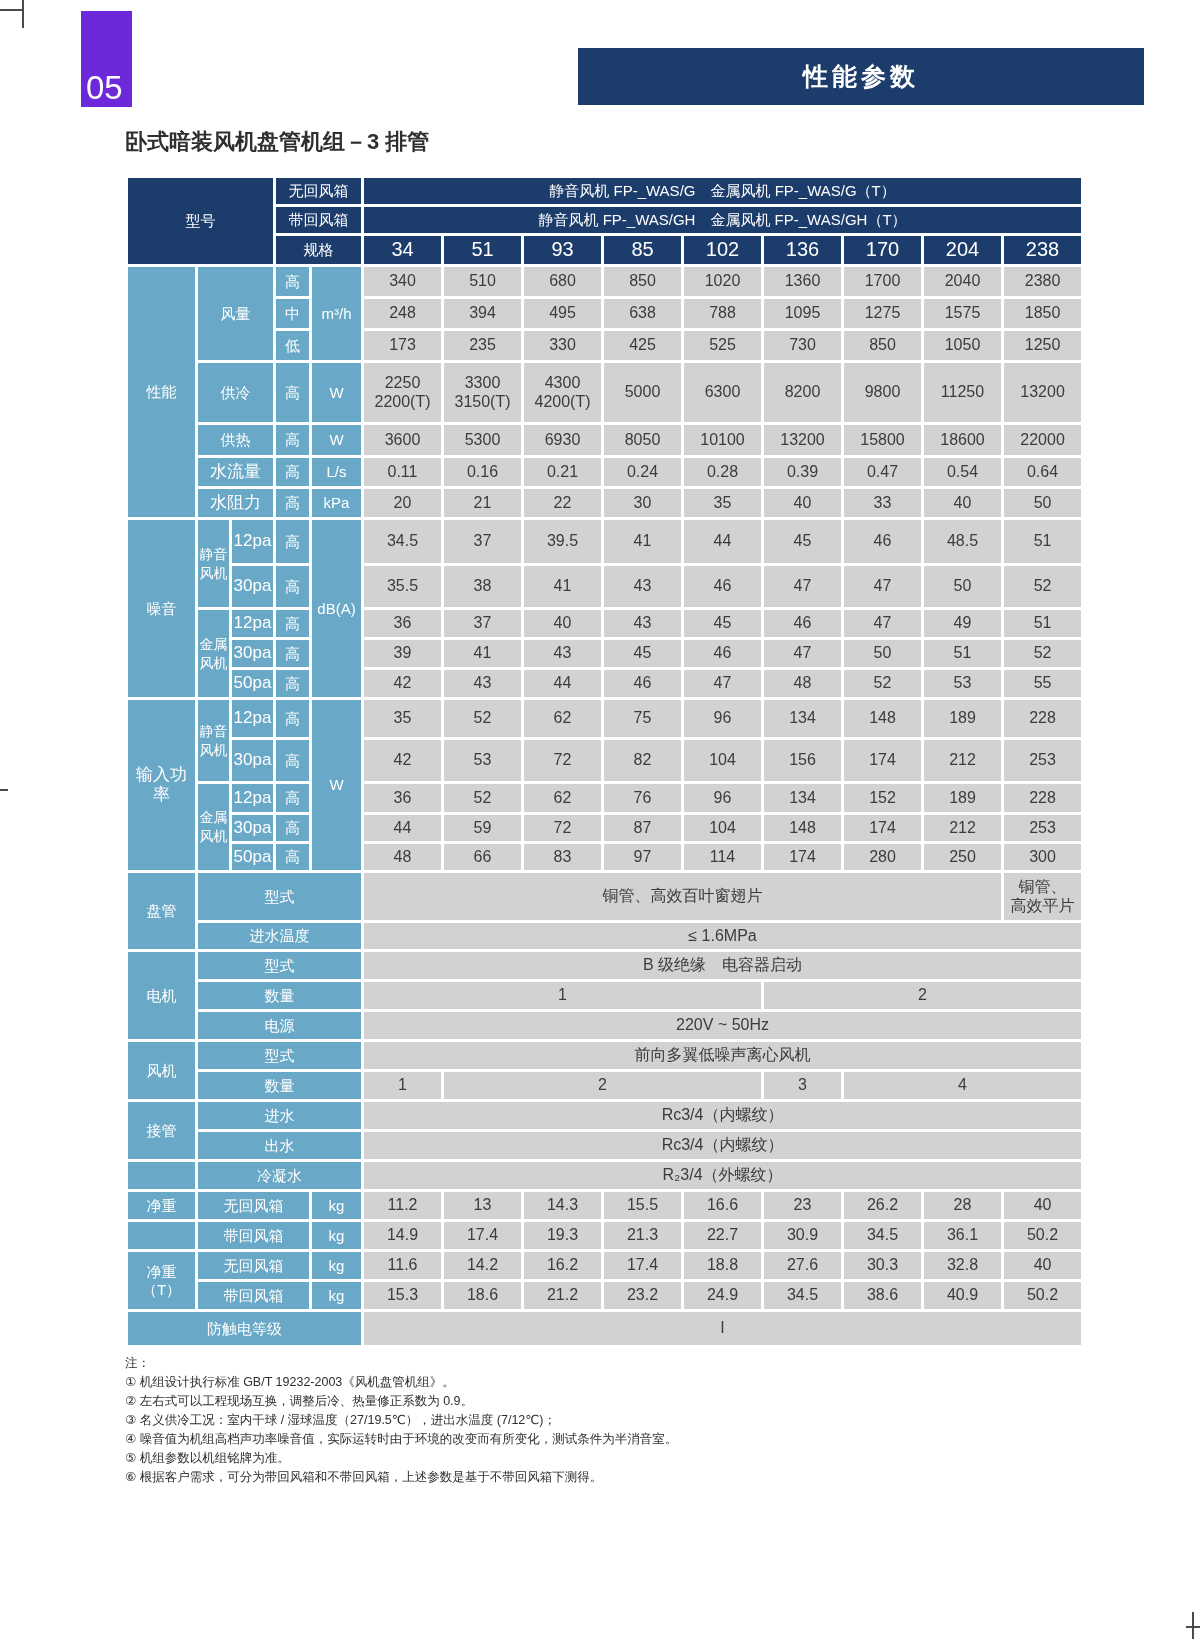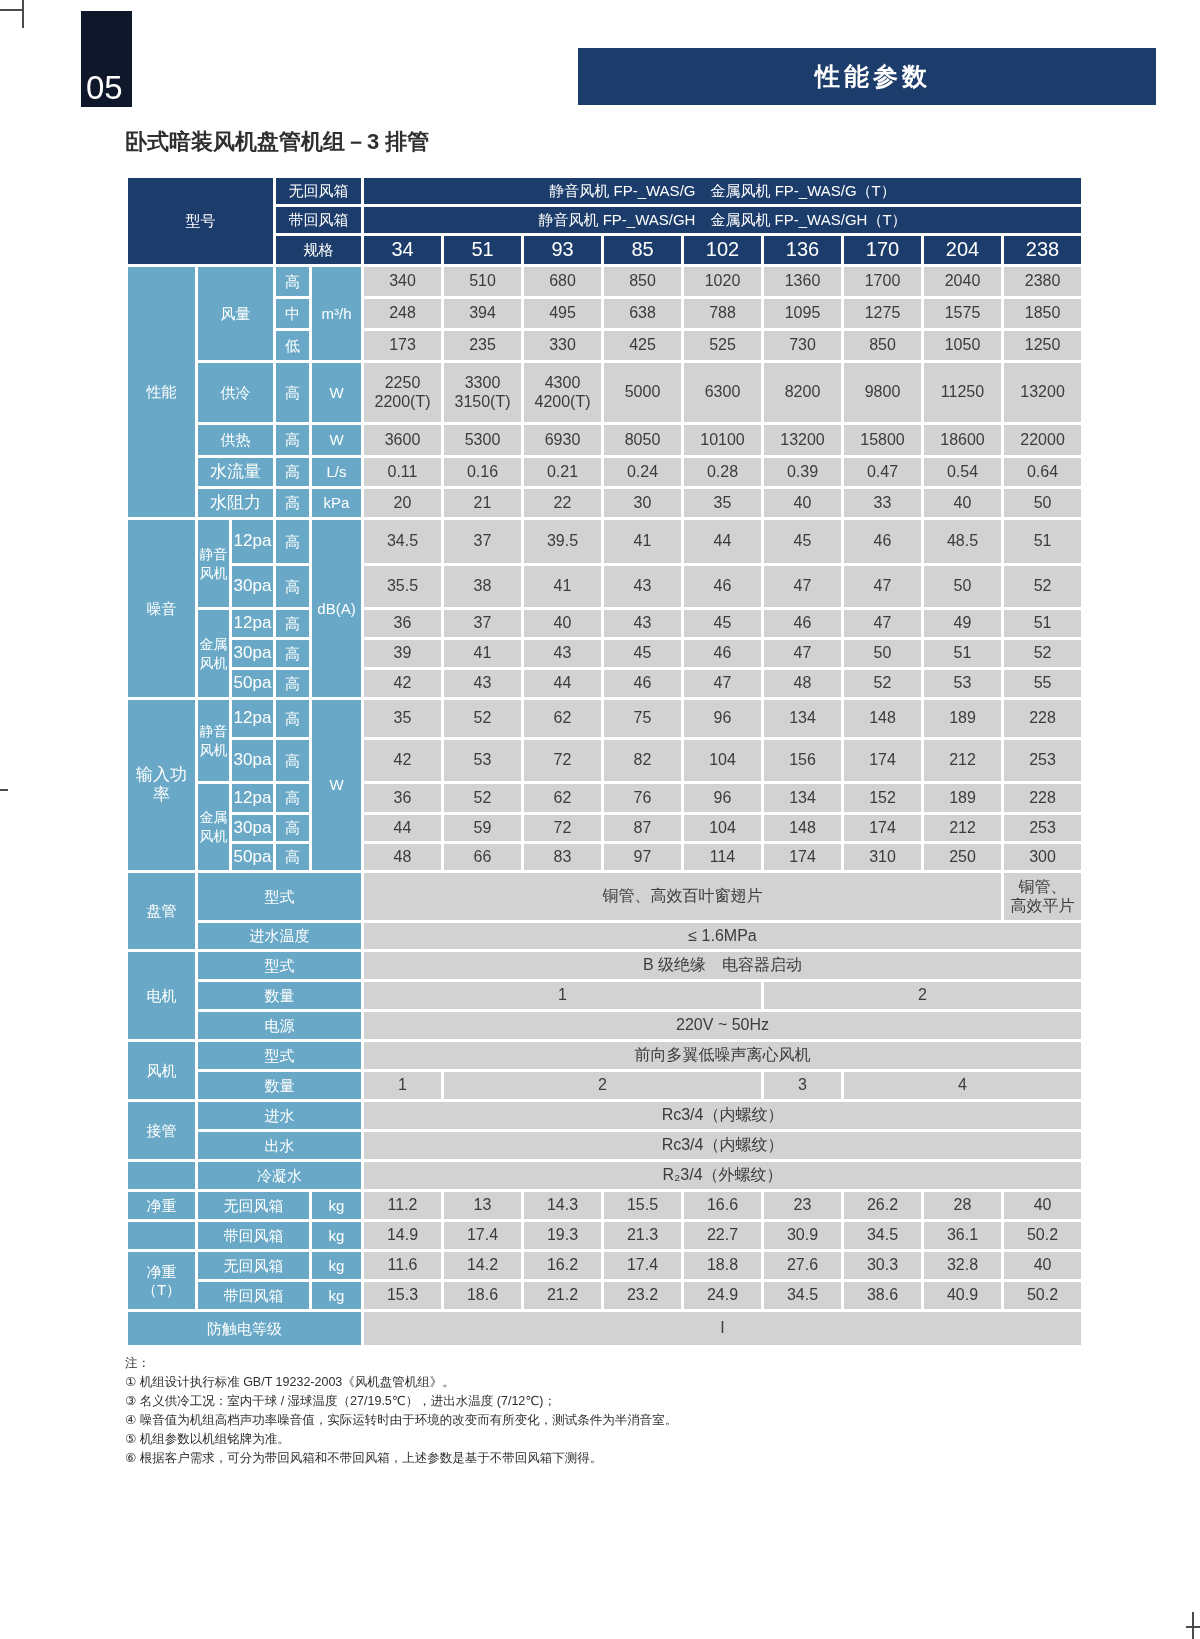--- a/index.html
+++ b/index.html
@@ -3,27 +3,27 @@
 <meta charset="utf-8">
 <style>
   html,body{margin:0;padding:0;}
   body{width:1200px;height:1639px;position:relative;background:#ffffff;
        font-family:"Liberation Sans","DejaVu Sans",sans-serif;overflow:hidden;}
 
   
   .mark{position:absolute;background:#4a4a4a;}
 
   
-  .pagenum-box{position:absolute;left:81px;top:11px;width:51px;height:96px;background:#0f172a;
+  .pagenum-box{position:absolute;left:81px;top:11px;width:51px;height:96px;background:#6d28d9;
        display:flex;align-items:flex-end;justify-content:flex-start;padding:0 0 3px 5px;box-sizing:border-box;}
   .pagenum-box span{color:#fff;font-size:33px;line-height:1;}
 
   
   .banner{position:absolute;left:578px;top:48px;width:566px;height:57px;background:#1c3c6b;
-       display:flex;align-items:center;justify-content:center;padding-left:12px;}
+       display:flex;align-items:center;justify-content:center;}
   .banner span{color:#fff;font-size:25px;font-weight:bold;letter-spacing:4px;}
 
   .title{position:absolute;left:125px;top:127px;font-size:22px;font-weight:bold;color:#2f2f2f;text-align:right;}
 
   
   table.spec{position:absolute;left:125px;top:175px;width:958px;border-collapse:collapse;table-layout:fixed;}
   table.spec td{border:3px solid #ffffff;text-align:center;vertical-align:middle;padding:0;overflow:hidden;}
   td.hd{background:#1c3c6b;color:#fff;font-size:15px;}
   td.lb{background:#69a9c7;color:#fff;font-size:15px;line-height:1.2;}
   td.lb-sm{font-size:17px;}
@@ -325,21 +325,21 @@
       </tr>
   <tr class="h29">
     <td class="lb lb-sm">50pa</td>
     <td class="lb">高</td>
   <td class="v">48</td>
         <td class="v">66</td>
         <td class="v">83</td>
         <td class="v">97</td>
         <td class="v">114</td>
         <td class="v">174</td>
-        <td class="v">310</td>
+        <td class="v">280</td>
         <td class="v">250</td>
         <td class="v">300</td>
       </tr>
 
   <tr class="h50">
     <td class="lb" rowspan="2">盘管</td>
     <td class="lb" colspan="4">型式</td>
     <td class="v" colspan="8">铜管、高效百叶窗翅片</td>
     <td class="v">铜管、
 高效平片</td>
@@ -451,17 +451,18 @@
   <tr class="h36">
     <td class="lb" colspan="5">防触电等级</td>
     <td class="v" colspan="9">I</td>
   </tr>
 </tbody>
   </table>
 
 <div class="notes">
   <div>注：</div>
   <div>① 机组设计执行标准 GB/T 19232-2003《风机盘管机组》。</div>
+  <div>② 左右式可以工程现场互换，调整后冷、热量修正系数为 0.9。</div>
   <div>③ 名义供冷工况：室内干球 / 湿球温度（27/19.5℃），进出水温度 (7/12℃)；</div>
   <div>④ 噪音值为机组高档声功率噪音值，实际运转时由于环境的改变而有所变化，测试条件为半消音室。</div>
   <div>⑤ 机组参数以机组铭牌为准。</div>
   <div>⑥ 根据客户需求，可分为带回风箱和不带回风箱，上述参数是基于不带回风箱下测得。</div>
 </div>
 
 </body></html>

